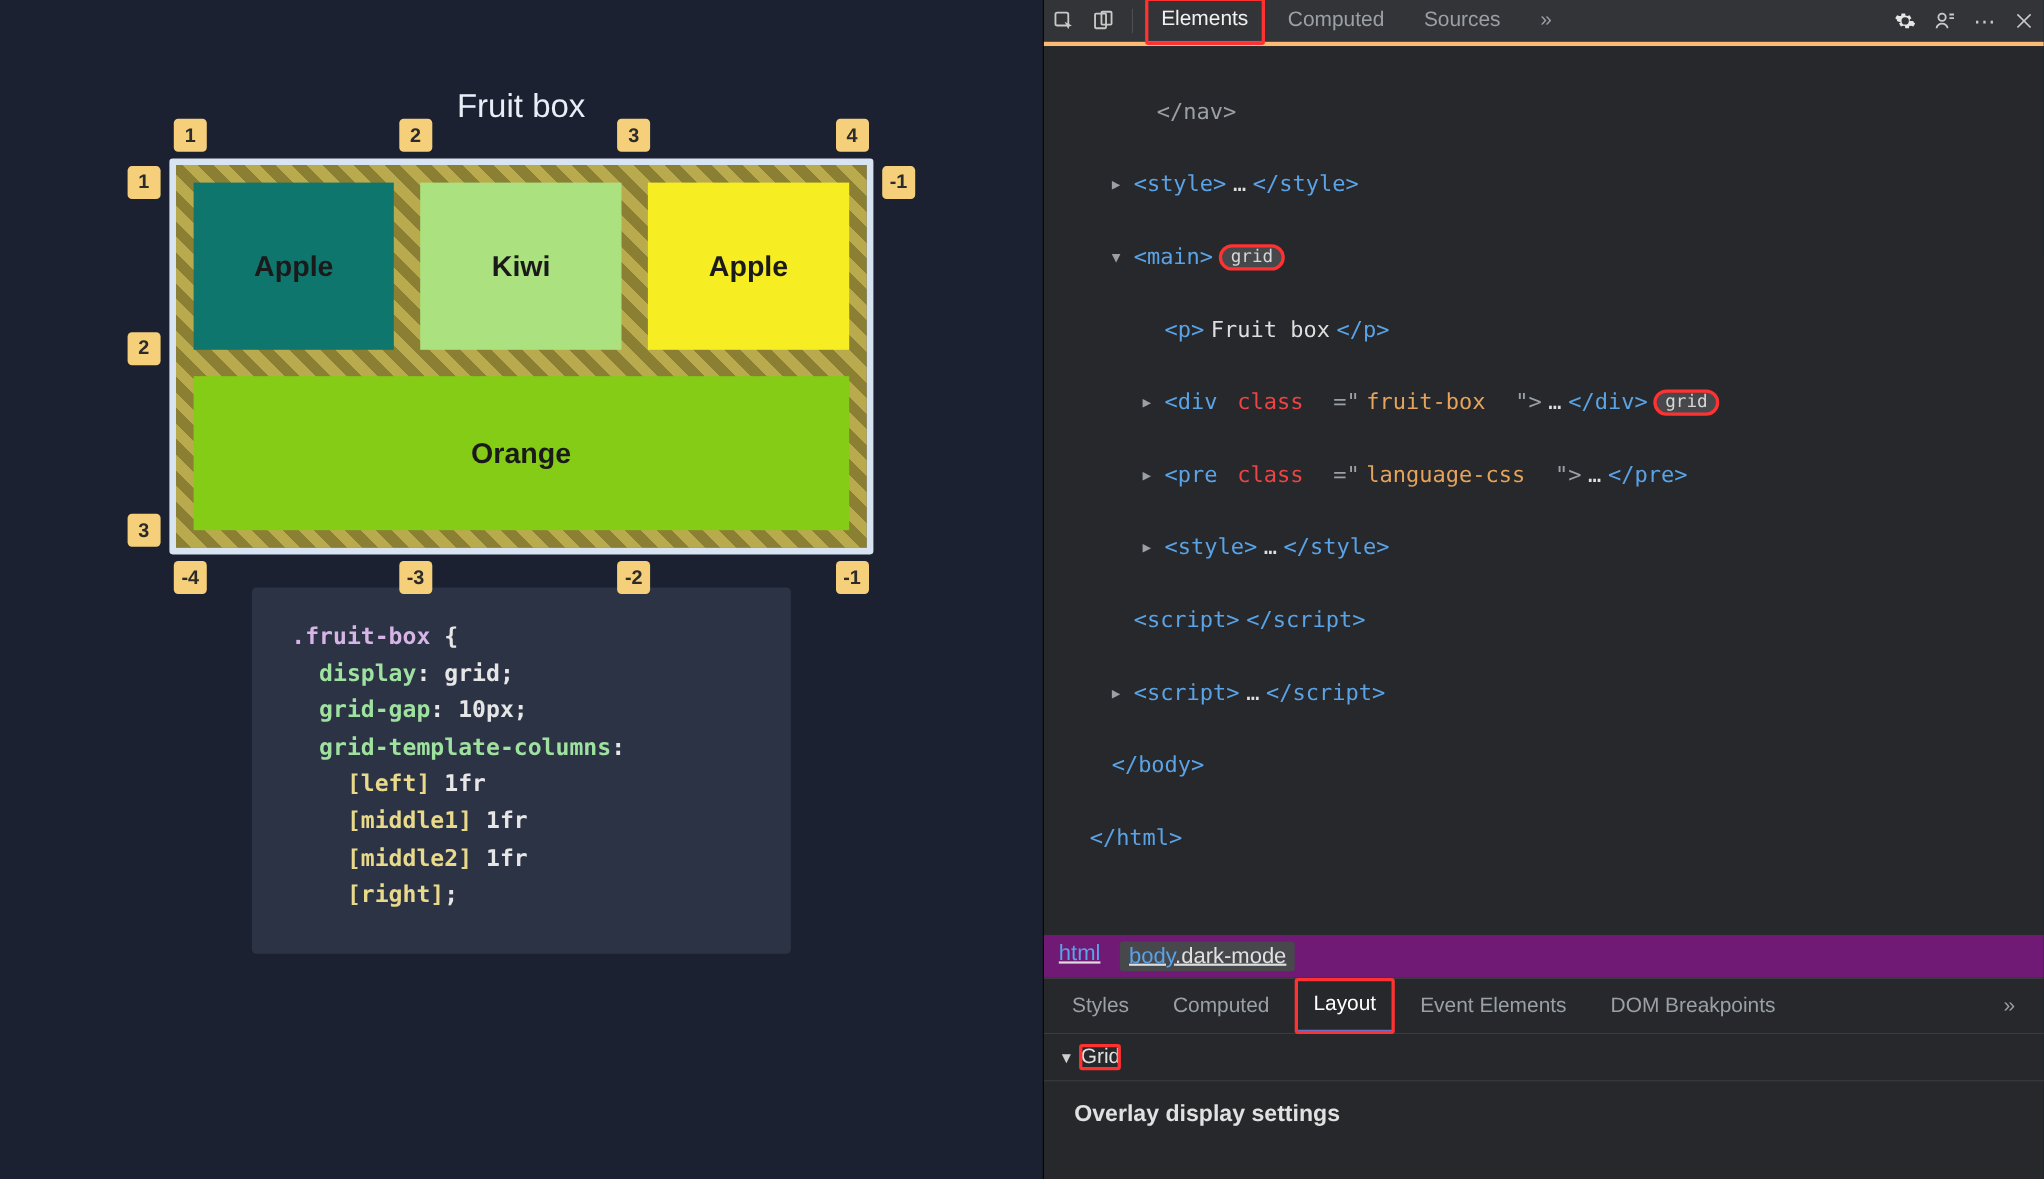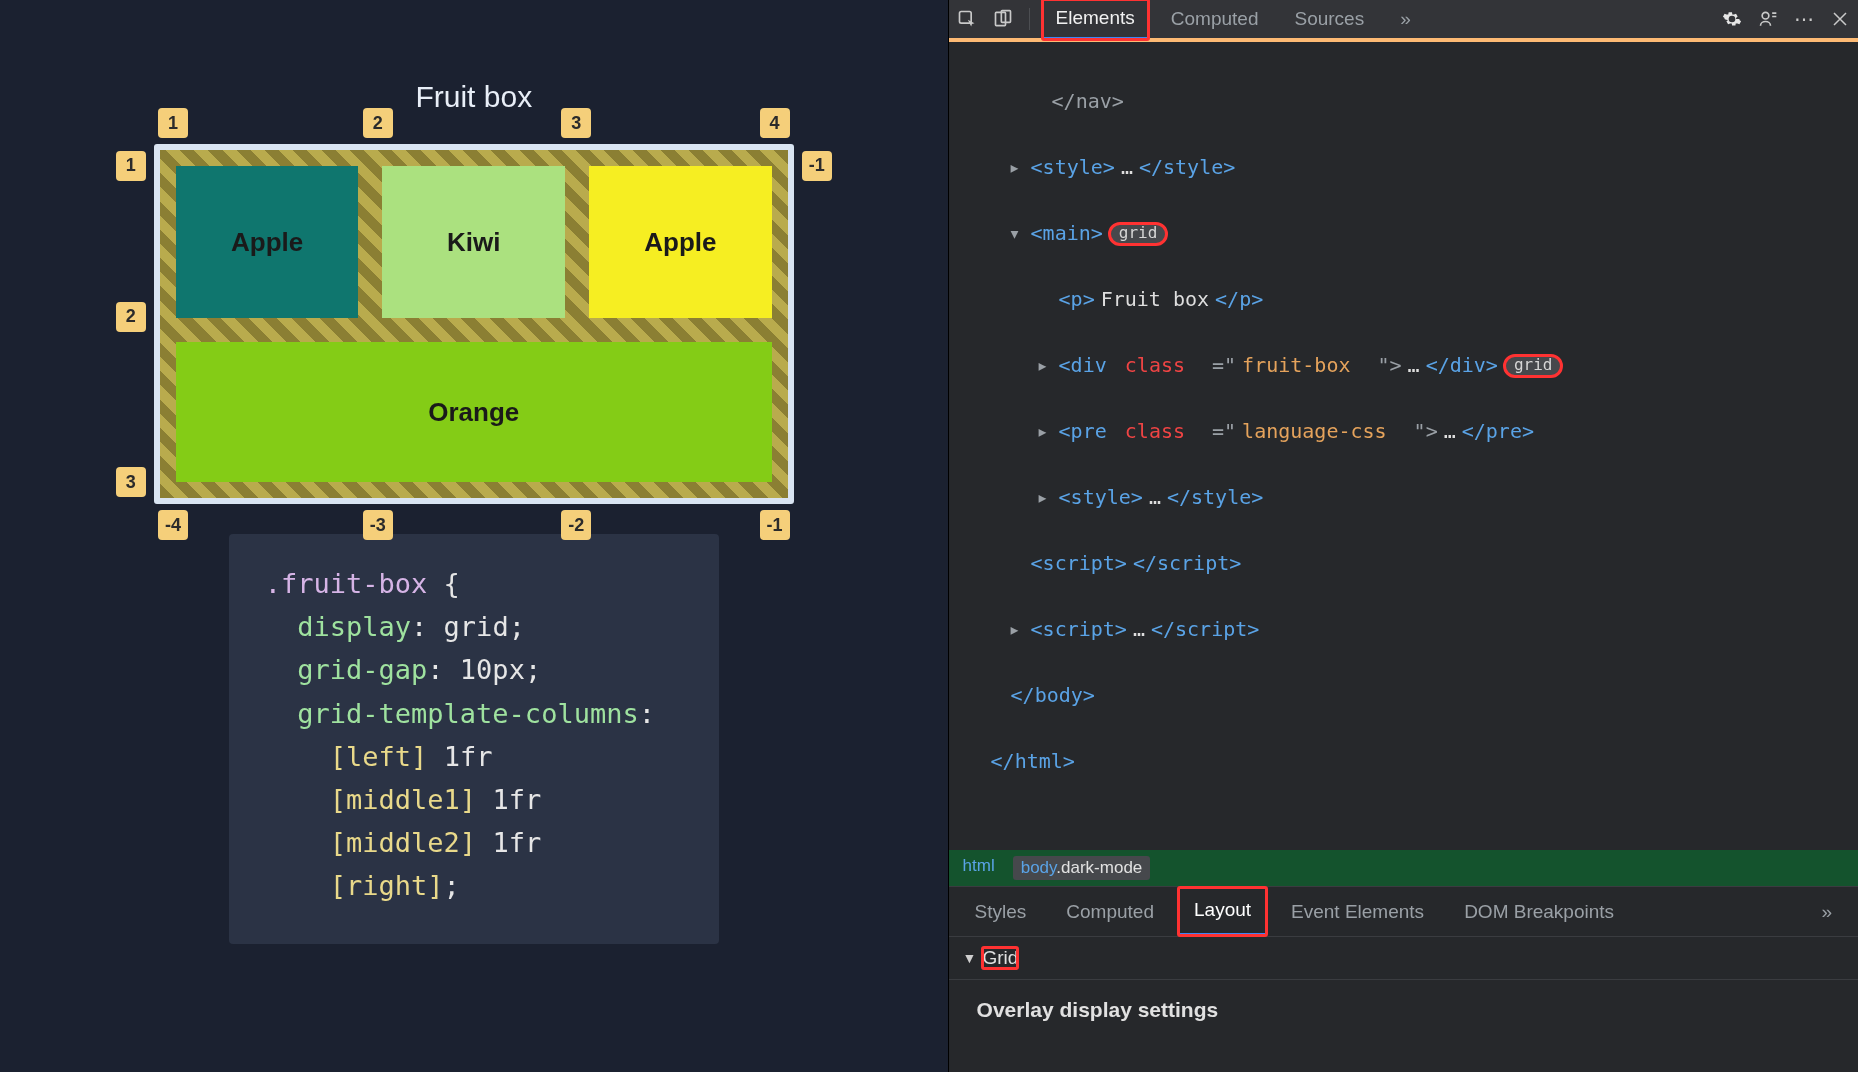--- a/index.html
+++ b/index.html
@@ -82,24 +82,25 @@
   .lbl.left   { left: -38px; transform: translateY(-50%); }
   .lbl.right  { right:-38px; transform: translateY(-50%); }
 
   .code-card {
     margin-top: 30px;
     width: 490px;
     background: #2b3345;
     padding: 28px 36px 36px;
     border-radius: 4px;
     font-family: ui-monospace, Menlo, Consolas, monospace;
-    font-size: 27px;
+    font-size: 21px;
     line-height: 1.6;
     white-space: pre;
     color: #e6e6e6;
+    font-weight: bold;
   }
   .tk-sel  { color: #d6b4e6; }
   .tk-prop { color: #9fe29f; }
   .tk-punc { color: #e6e6e6; }
   .tk-val  { color: #e6e6e6; }
   .tk-name { color: #e9d98a; }
 
   
   .devtools {
     flex: 1;
@@ -151,25 +152,25 @@
   .attr-n { color:#ef4444; }
   .attr-v { color:#e5a35c; }
   .txt { color:#dedede; }
   .badge-grid {
     display:inline-flex; align-items:center; justify-content:center;
     background:#46484c; color:#d6d6d6; font-size:16px;
     padding:0 10px; border-radius:12px; height:22px;
   }
 
   .breadcrumb {
-    background:#14532d;
+    background:#701a75;
     padding:6px 14px;
-    font-size:17px;
+    font-size:20px;
     color:#dedede;
-    display:flex; gap:18px;
+    display:flex; gap:18px;text-decoration:underline;
   }
   .breadcrumb .bc-html { color:#5aa3e6; }
   .breadcrumb .bc-body .tag { color:#5aa3e6; }
   .breadcrumb .bc-body .cls { color:#e1e1e1; }
   .bc-body { background:#46484c; padding:2px 8px; border-radius:3px; }
 
   .subtabs {
     display:flex; align-items:center;
     background:#26282b;
     border-top:1px solid #3a3c40;

